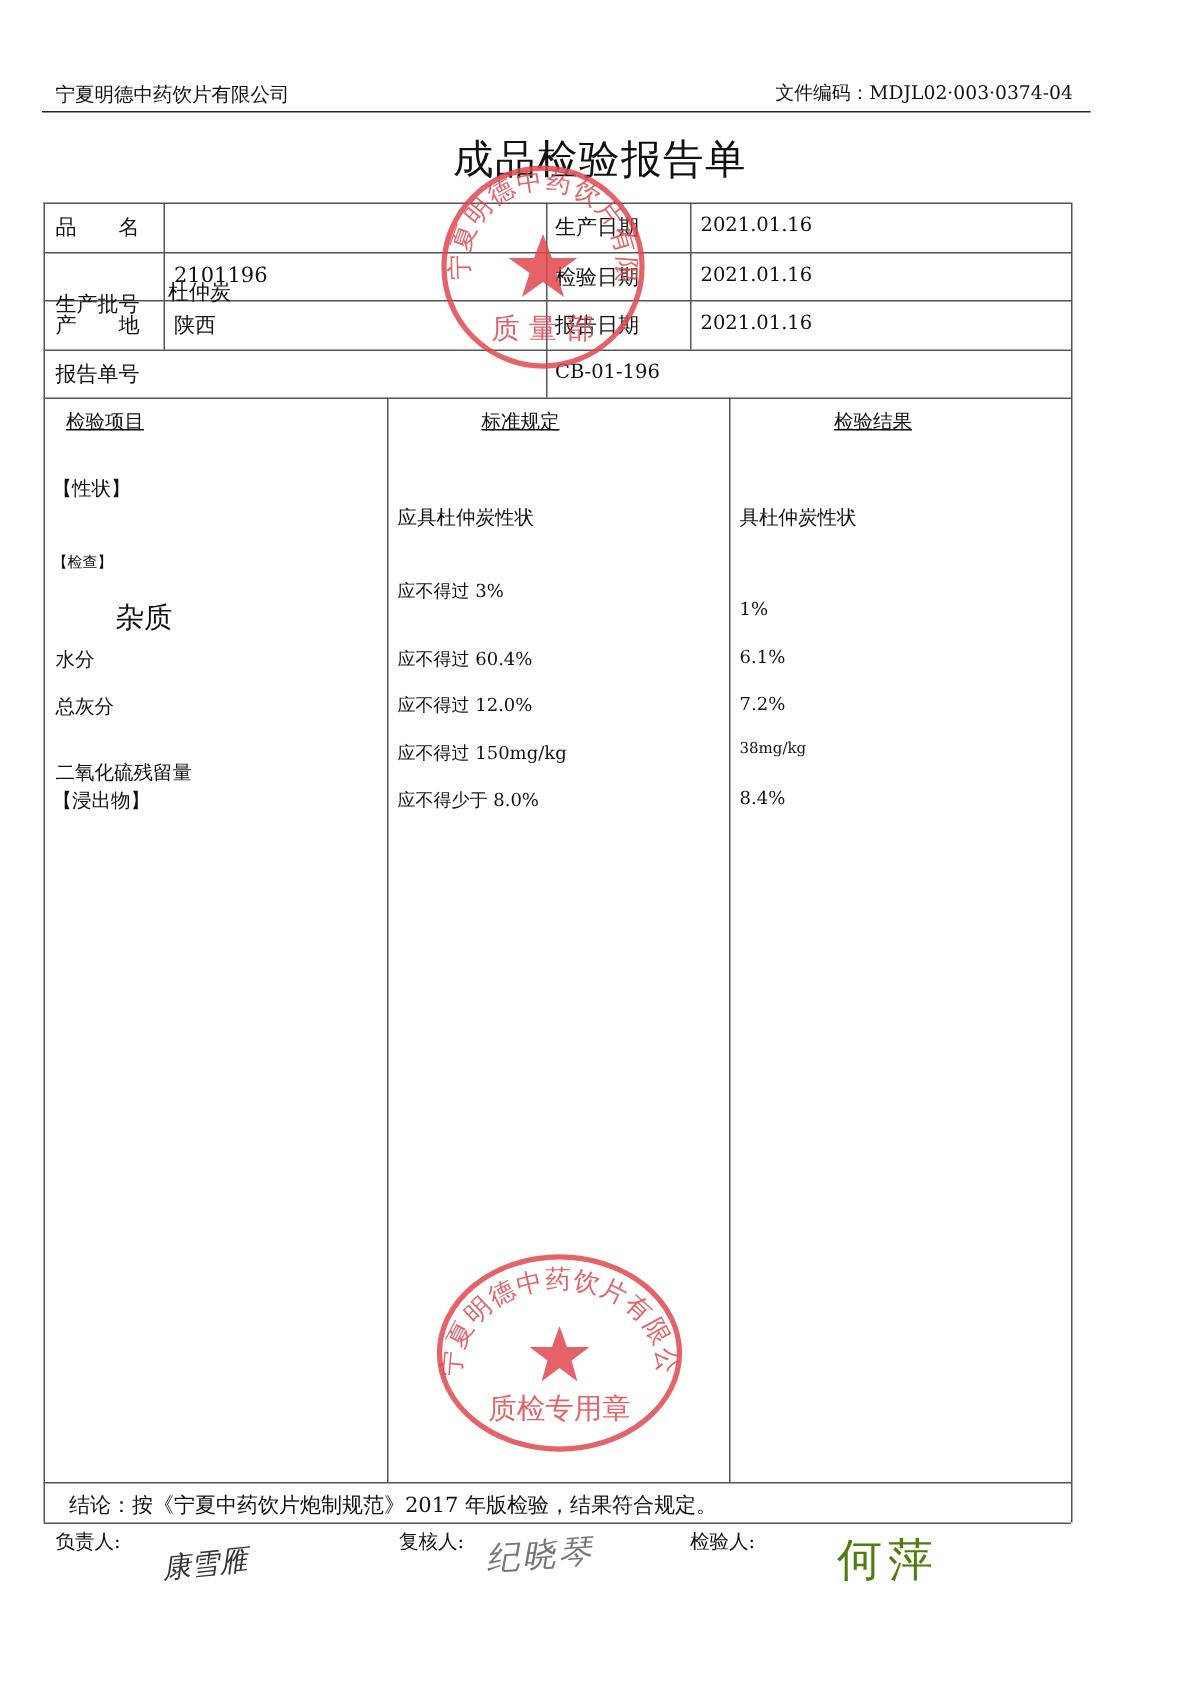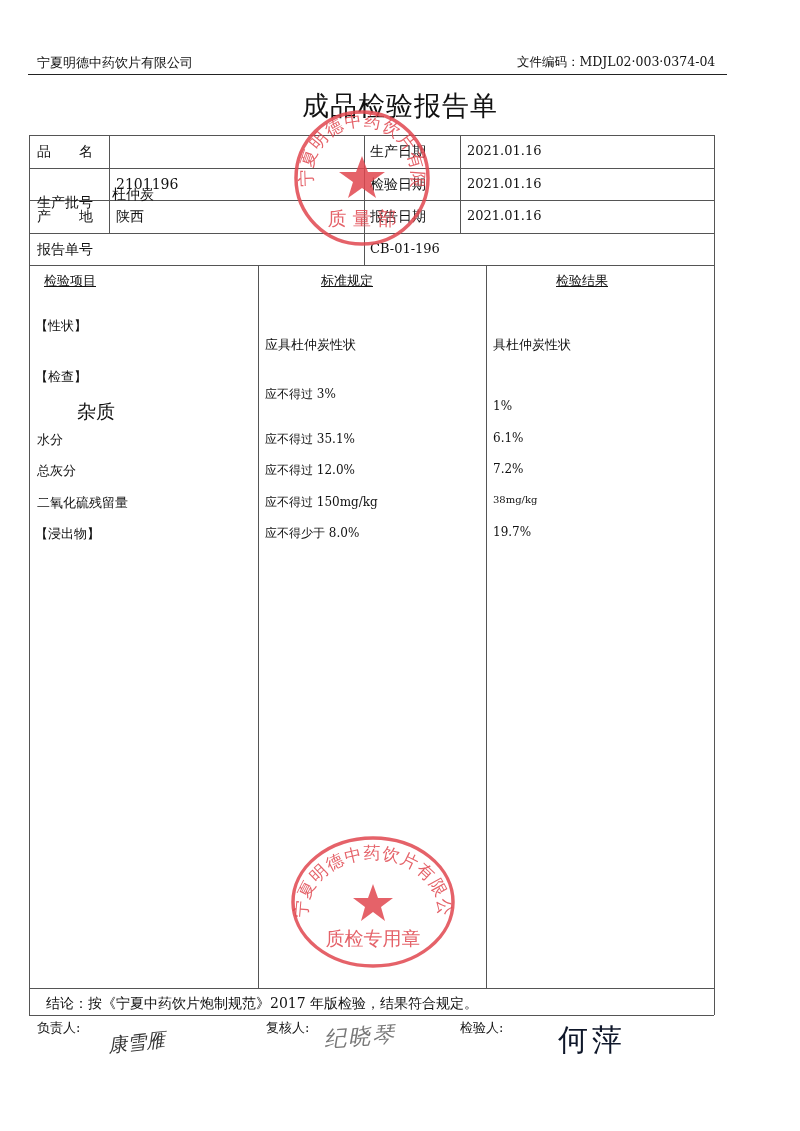--- a/index.html
+++ b/index.html
@@ -65,59 +65,59 @@
 <div class="cell u" style="left:321px; top:272px; font-size:13px;">标准规定</div>
 <div class="cell u" style="left:556px; top:272px; font-size:13px;">检验结果</div>
 
 <div>
   <div>
     <div class="cell" style="left:35px; top:317px; font-size:13px;">【性状】</div>
     <div class="cell" style="left:265px; top:336px; font-size:13px;">应具杜仲炭性状</div>
     <div class="cell" style="left:493px; top:336px; font-size:13px;">具杜仲炭性状</div>
   </div>
   <div>
-    <div class="cell" style="left:35px; top:368px; font-size:13px;">【检查】</div>
+    <div class="cell" style="left:35px; top:368px; font-size:10px;">【检查】</div>
     <div class="cell" style="left:265px; top:368px; font-size:13px;"></div>
     <div class="cell" style="left:493px; top:368px; font-size:13px;"></div>
   </div>
   <div>
     <div class="cell" style="left:37px; top:399px; font-size:19px;margin-left:40px;">杂质</div>
     <div class="cell" style="left:265px; top:386px; font-size:12px;">应不得过 3%</div>
     <div class="cell" style="left:493px; top:399px; font-size:12px;">1%</div>
   </div>
   <div>
     <div class="cell" style="left:37px; top:431px; font-size:13px;">水分</div>
-    <div class="cell" style="left:265px; top:431px; font-size:12px;">应不得过 35.1%</div>
+    <div class="cell" style="left:265px; top:431px; font-size:12px;">应不得过 60.4%</div>
     <div class="cell" style="left:493px; top:431px; font-size:12px;">6.1%</div>
   </div>
   <div>
     <div class="cell" style="left:37px; top:462px; font-size:13px;">总灰分</div>
     <div class="cell" style="left:265px; top:462px; font-size:12px;">应不得过 12.0%</div>
     <div class="cell" style="left:493px; top:462px; font-size:12px;">7.2%</div>
   </div>
   <div>
-    <div class="cell" style="left:37px; top:494px; font-size:13px;">二氧化硫残留量</div>
+    <div class="cell" style="left:37px; top:506px; font-size:13px;">二氧化硫残留量</div>
     <div class="cell" style="left:265px; top:494px; font-size:12px;">应不得过 150mg/kg</div>
     <div class="cell" style="left:493px; top:494px; font-size:10px;">38mg/kg</div>
   </div>
   <div>
     <div class="cell" style="left:35px; top:525px; font-size:13px;">【浸出物】</div>
     <div class="cell" style="left:265px; top:525px; font-size:12px;">应不得少于 8.0%</div>
-    <div class="cell" style="left:493px; top:525px; font-size:12px;">19.7%</div>
+    <div class="cell" style="left:493px; top:525px; font-size:12px;">8.4%</div>
   </div>
 </div>
 
 <div class="cell" style="left:46px; top:995px; font-size:14px;">结论：按《宁夏中药饮片炮制规范》2017 年版检验，结果符合规定。</div>
 
 <div class="sig" style="left:37px; top:1019px;">负责人:</div>
 <div class="hand" style="left:108px; top:1030px; font-size:19px; color:#333; transform:rotate(-6deg); font-style:italic;">康雪雁</div>
 <div class="sig" style="left:266px; top:1019px;">复核人:</div>
 <div class="hand" style="left:324px; top:1022px; font-size:22px; color:#777; transform:rotate(-4deg); font-style:italic; letter-spacing:2px;">纪晓琴</div>
 <div class="sig" style="left:460px; top:1019px;">检验人:</div>
-<div class="hand" style="left:558px; top:1020px; font-size:30px; color:#0f172a; letter-spacing:4px;">何萍</div>
+<div class="hand" style="left:558px; top:1020px; font-size:30px; color:#4d7c0f; letter-spacing:4px;">何萍</div>
 
 <div class="stamp" style="left:292px; top:108px; width:140px; height:140px;">
   <svg width="140" height="140" viewBox="0 0 140 140">
     <circle cx="70" cy="70" r="66" fill="none" stroke="#e0474f" stroke-width="3.5" opacity="0.85"></circle>
     <defs>
       <path id="arcTop" d="M 22,82 A 50,50 0 1,1 118,82"></path>
     </defs>
     <text font-size="17" fill="#e0474f" opacity="0.85" font-family="DejaVu Sans, sans-serif" letter-spacing="1">
       <textPath href="#arcTop" startOffset="2%">宁夏明德中药饮片有限公司</textPath>
     </text>

